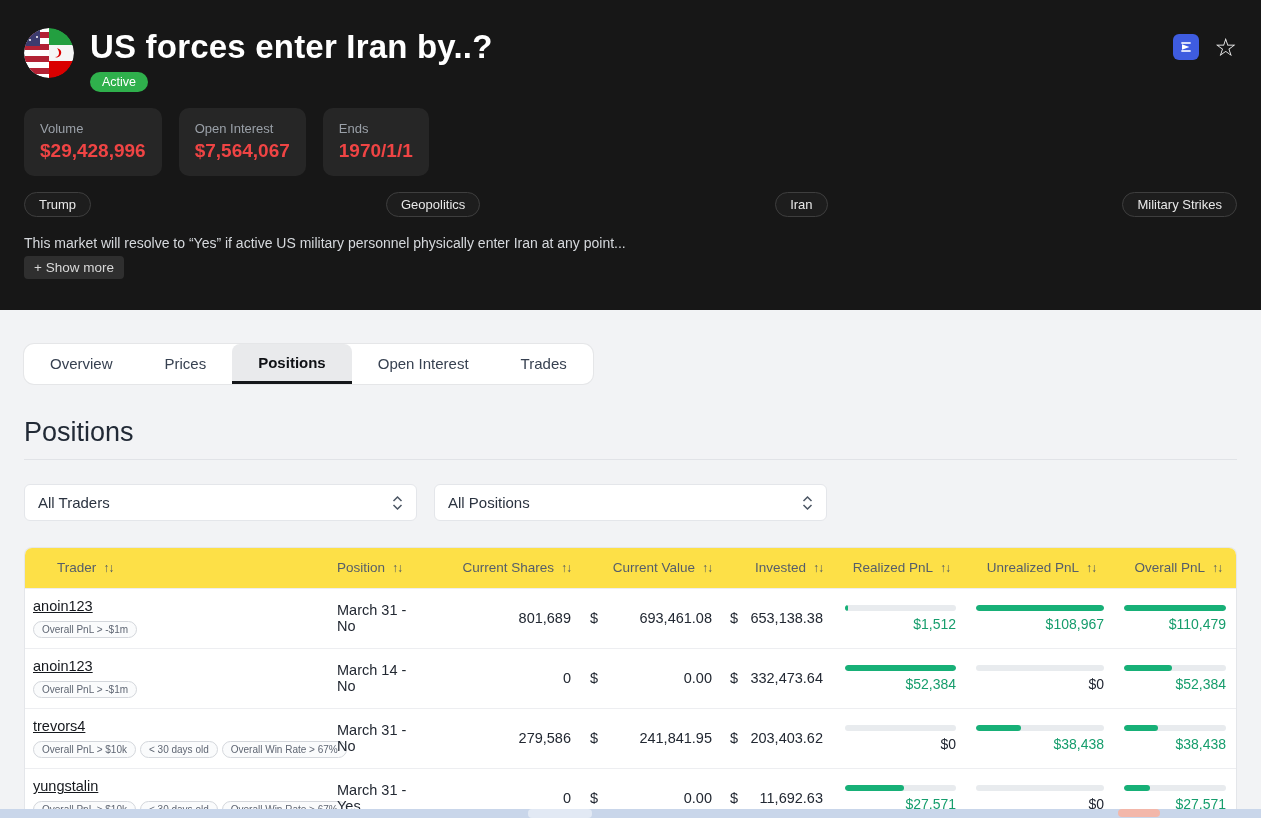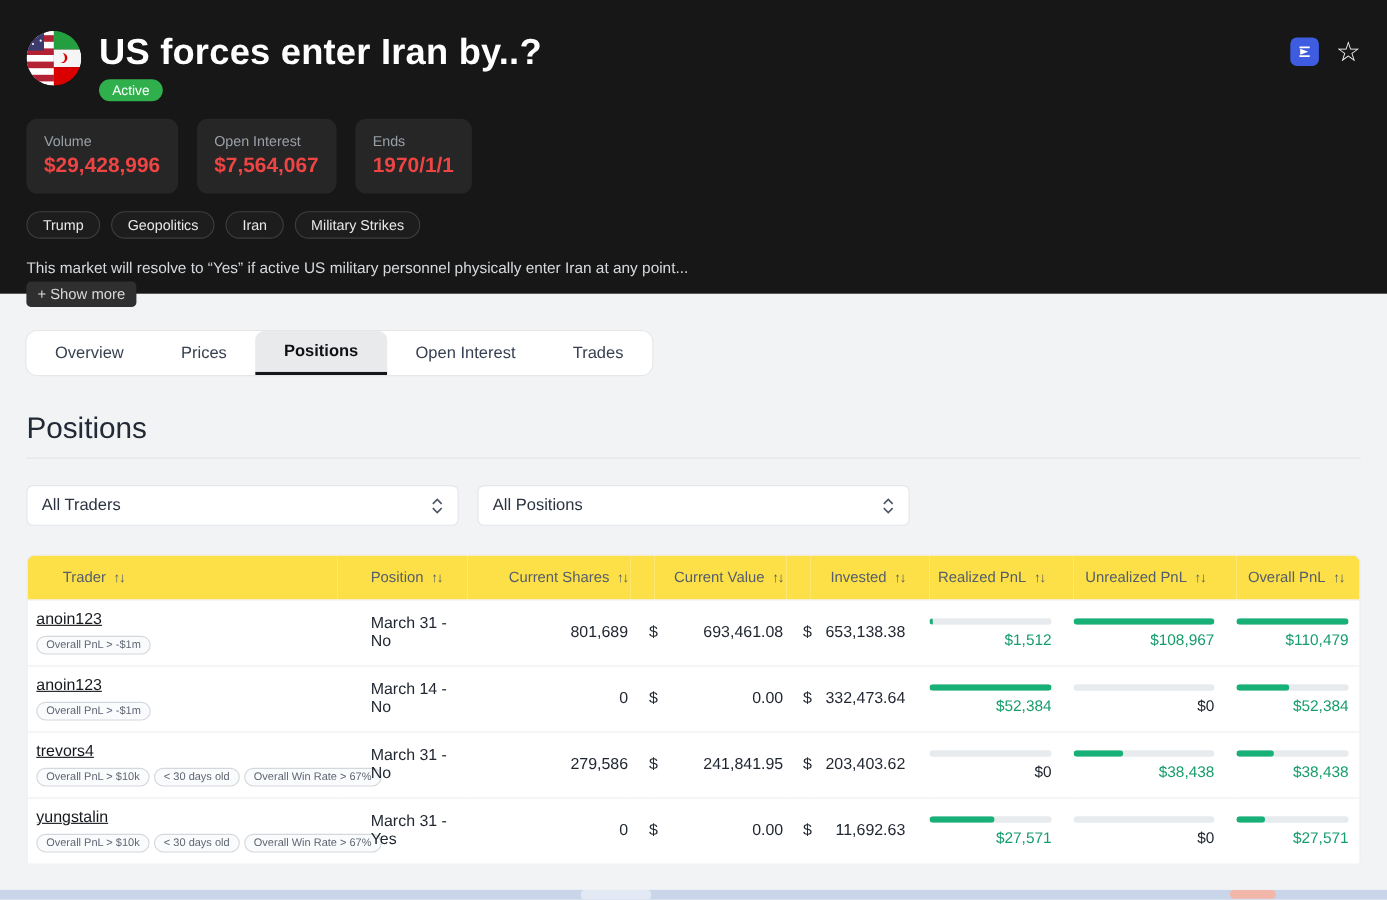--- a/index.html
+++ b/index.html
@@ -5,36 +5,36 @@
   :root{
     --green:#17b077; --green-text:#169d6c; --badge-green:#2fb04c;
     --logo-blue:#3e5ce0; --dark:#171717; --card:#262626;
     --page:#f2f3f5; --border:#e4e6ea;
   }
   *{box-sizing:border-box;margin:0;padding:0;}
   html,body{width:1261px;height:818px;overflow:hidden;}
   body{font-family:"Liberation Sans",sans-serif;background:var(--page);position:relative;}
 
   
-  .hero{background:var(--dark);height:267px;padding:28px 24px 0;position:relative;color:#fff;}
+  .hero{background:var(--dark);height:310px;padding:28px 24px 0;position:relative;color:#fff;}
   .hero-top{display:flex;align-items:flex-start;gap:16px;}
   .avatar{width:50px;height:50px;border-radius:50%;overflow:hidden;flex:0 0 auto;}
   .title-wrap{display:flex;flex-direction:column;}
   .market-title{font-size:33px;font-weight:600;letter-spacing:.2px;line-height:38px;color:#fff;}
   .status-badge{display:inline-block;margin-top:6px;background:var(--badge-green);color:#fff;
     font-size:12.5px;padding:3px 12px;border-radius:11px;width:max-content;}
   .hero-icons{position:absolute;right:24px;top:34px;display:flex;align-items:center;gap:16px;}
   .logo-tile{width:26px;height:26px;border-radius:6px;background:var(--logo-blue);
     display:flex;align-items:center;justify-content:center;cursor:pointer;}
   .star-btn{color:#fff;font-size:25px;line-height:25px;cursor:pointer;background:none;border:none;}
   .stats-row{display:flex;gap:17px;margin-top:16px;}
   .stat-card{background:var(--card);border-radius:10px;padding:13px 16px 14px;min-width:92px;}
   .stat-label{color:#9aa0a8;font-size:13px;}
   .stat-value{color:#ef4444;font-size:19px;font-weight:700;margin-top:4px;}
-  .tag-row{display:flex;gap:10px;margin-top:16px;}
+  .tag-row{display:flex;gap:10px;margin-top:16px;justify-content:space-between;}
   .mkt-tag{border:1px solid #3e3e3e;border-radius:14px;padding:4px 14px;font-size:13px;color:#e8e8e8;background:#1d1d1d;}
   .desc{margin-top:18px;font-size:14px;color:#d6d9dd;}
   .show-more{margin-top:5px;display:inline-block;background:#2f2f2f;color:#d8d8d8;border:none;
     font-size:13.5px;padding:4px 10px;border-radius:4px;cursor:pointer;font-family:inherit;}
 
   
   .main{padding:0 24px;}
   .tabbar{display:inline-flex;background:#fff;border-radius:10px;margin-top:34px;
     box-shadow:0 0 0 1px rgba(0,0,0,.05);overflow:hidden;}
   .tab{height:40px;line-height:40px;padding:0 26px;font-size:15px;color:#374151;cursor:pointer;white-space:nowrap;}

